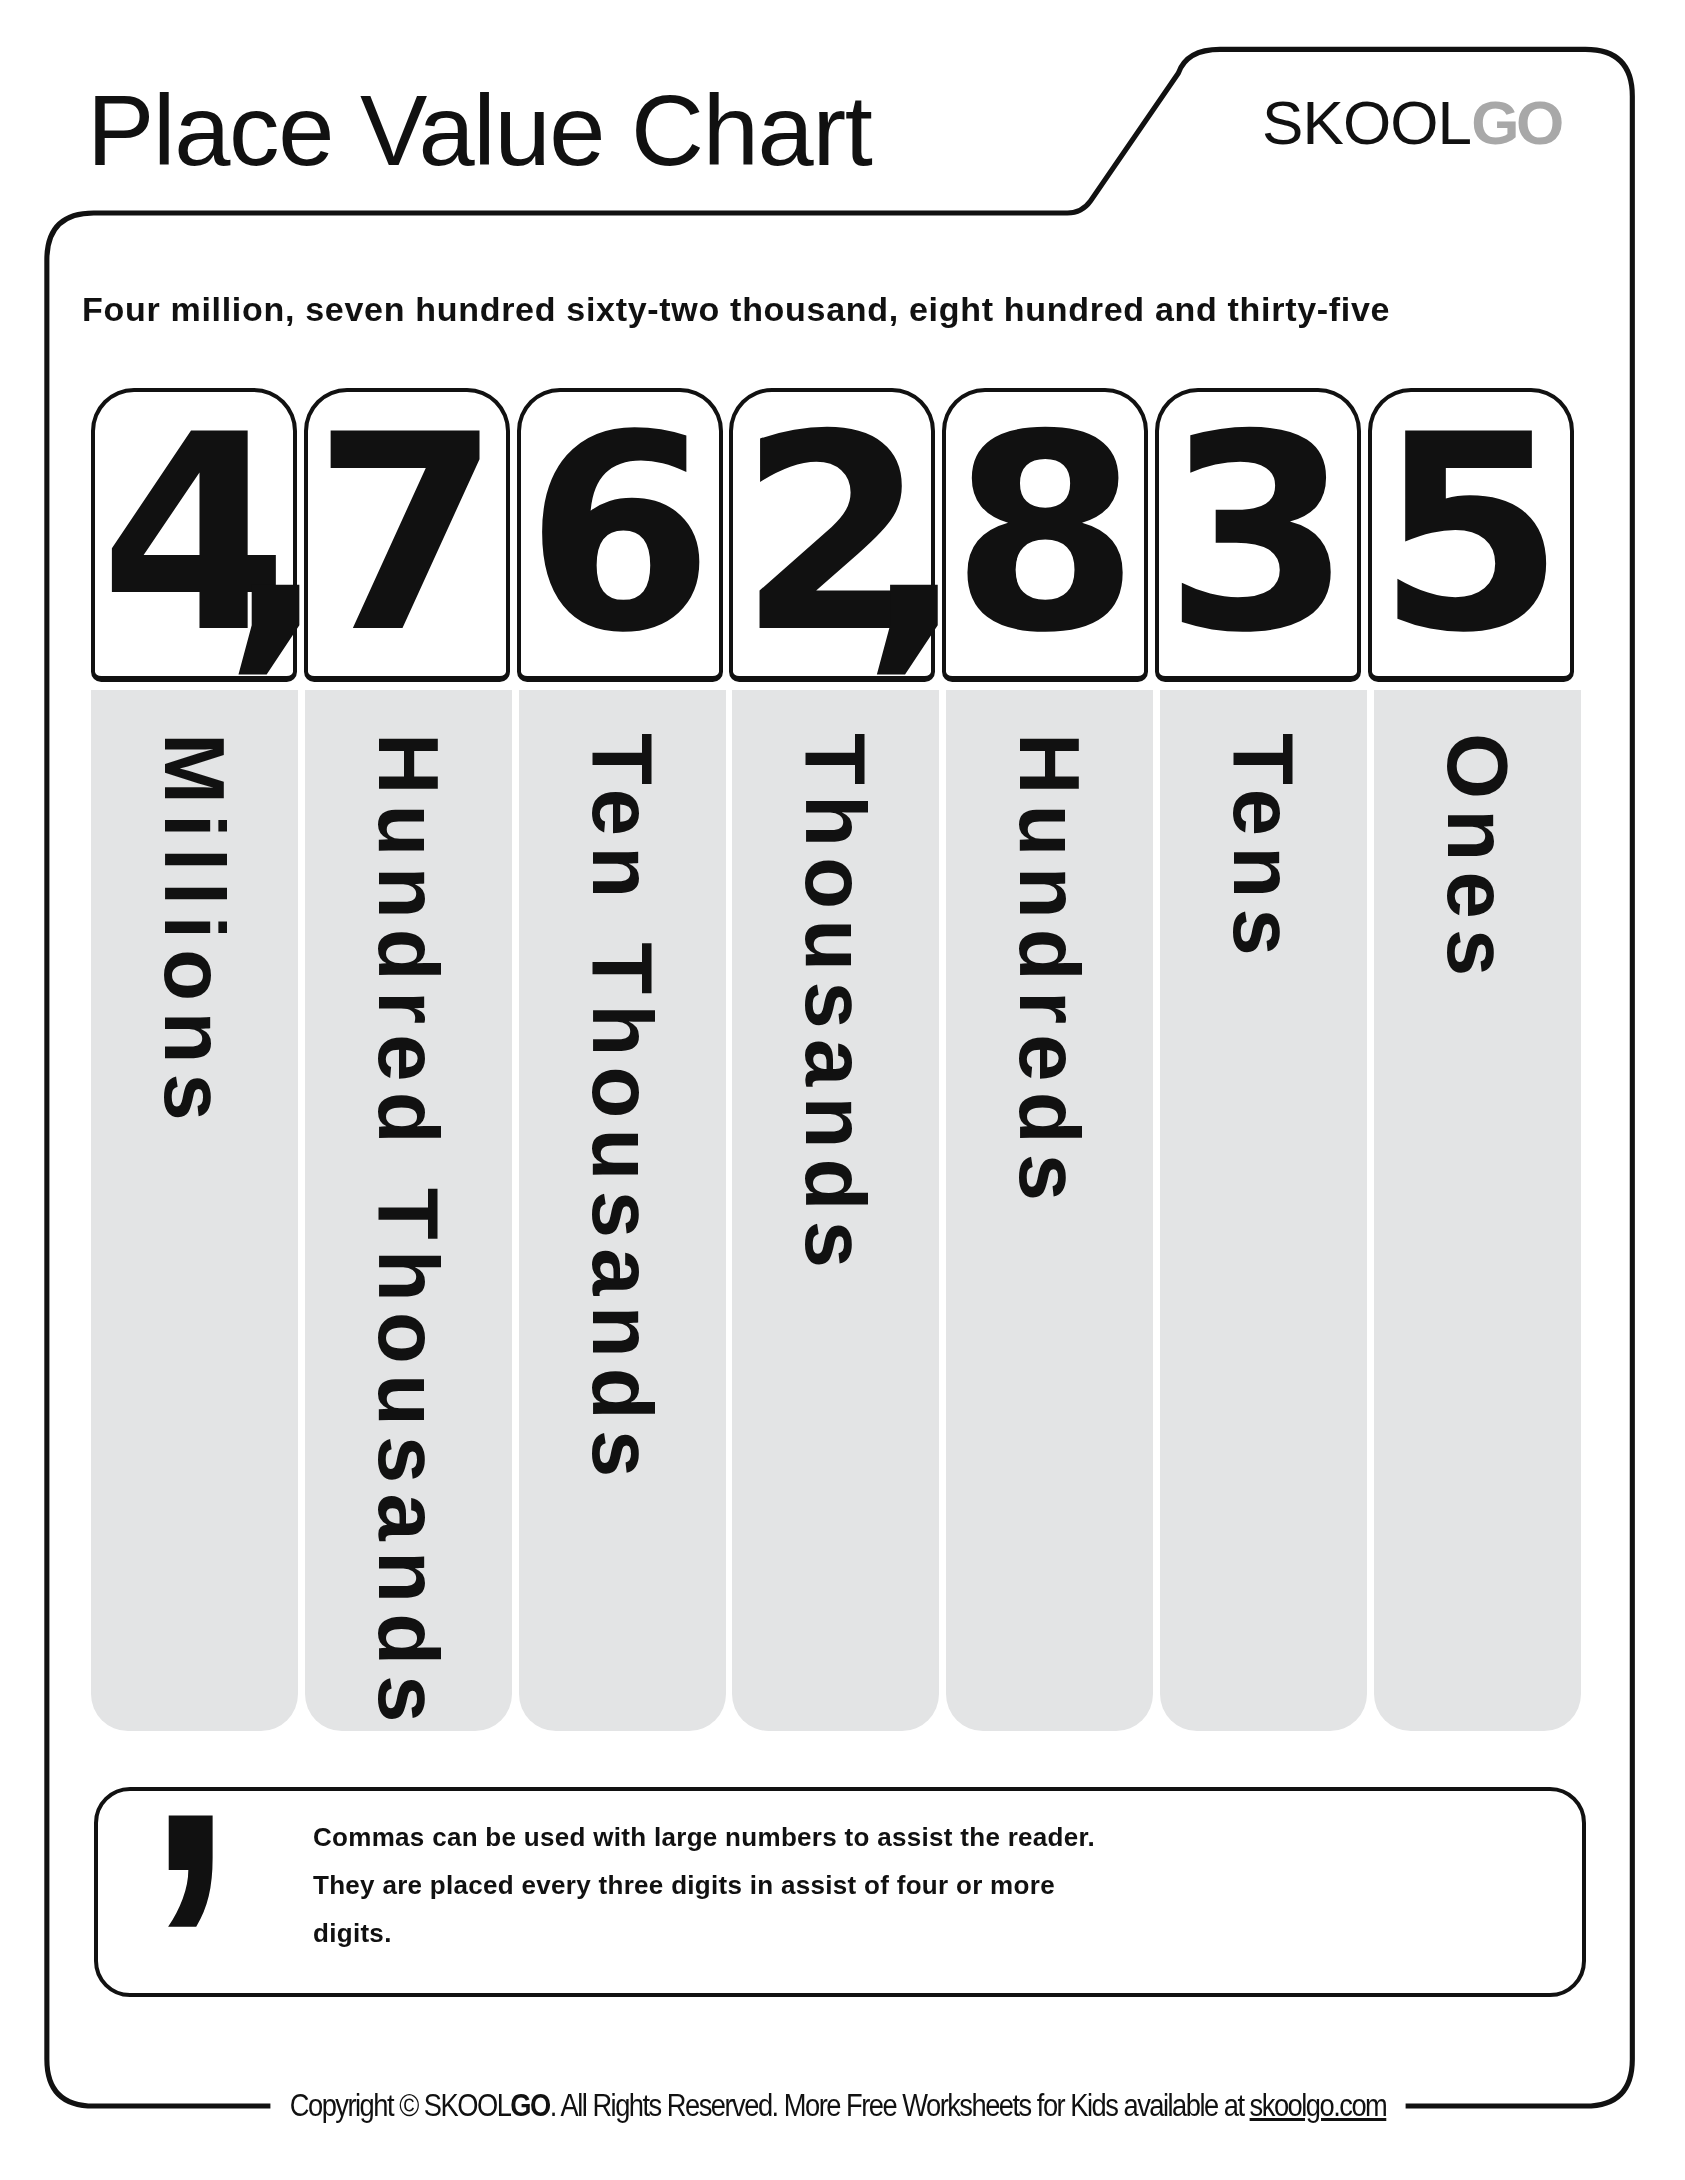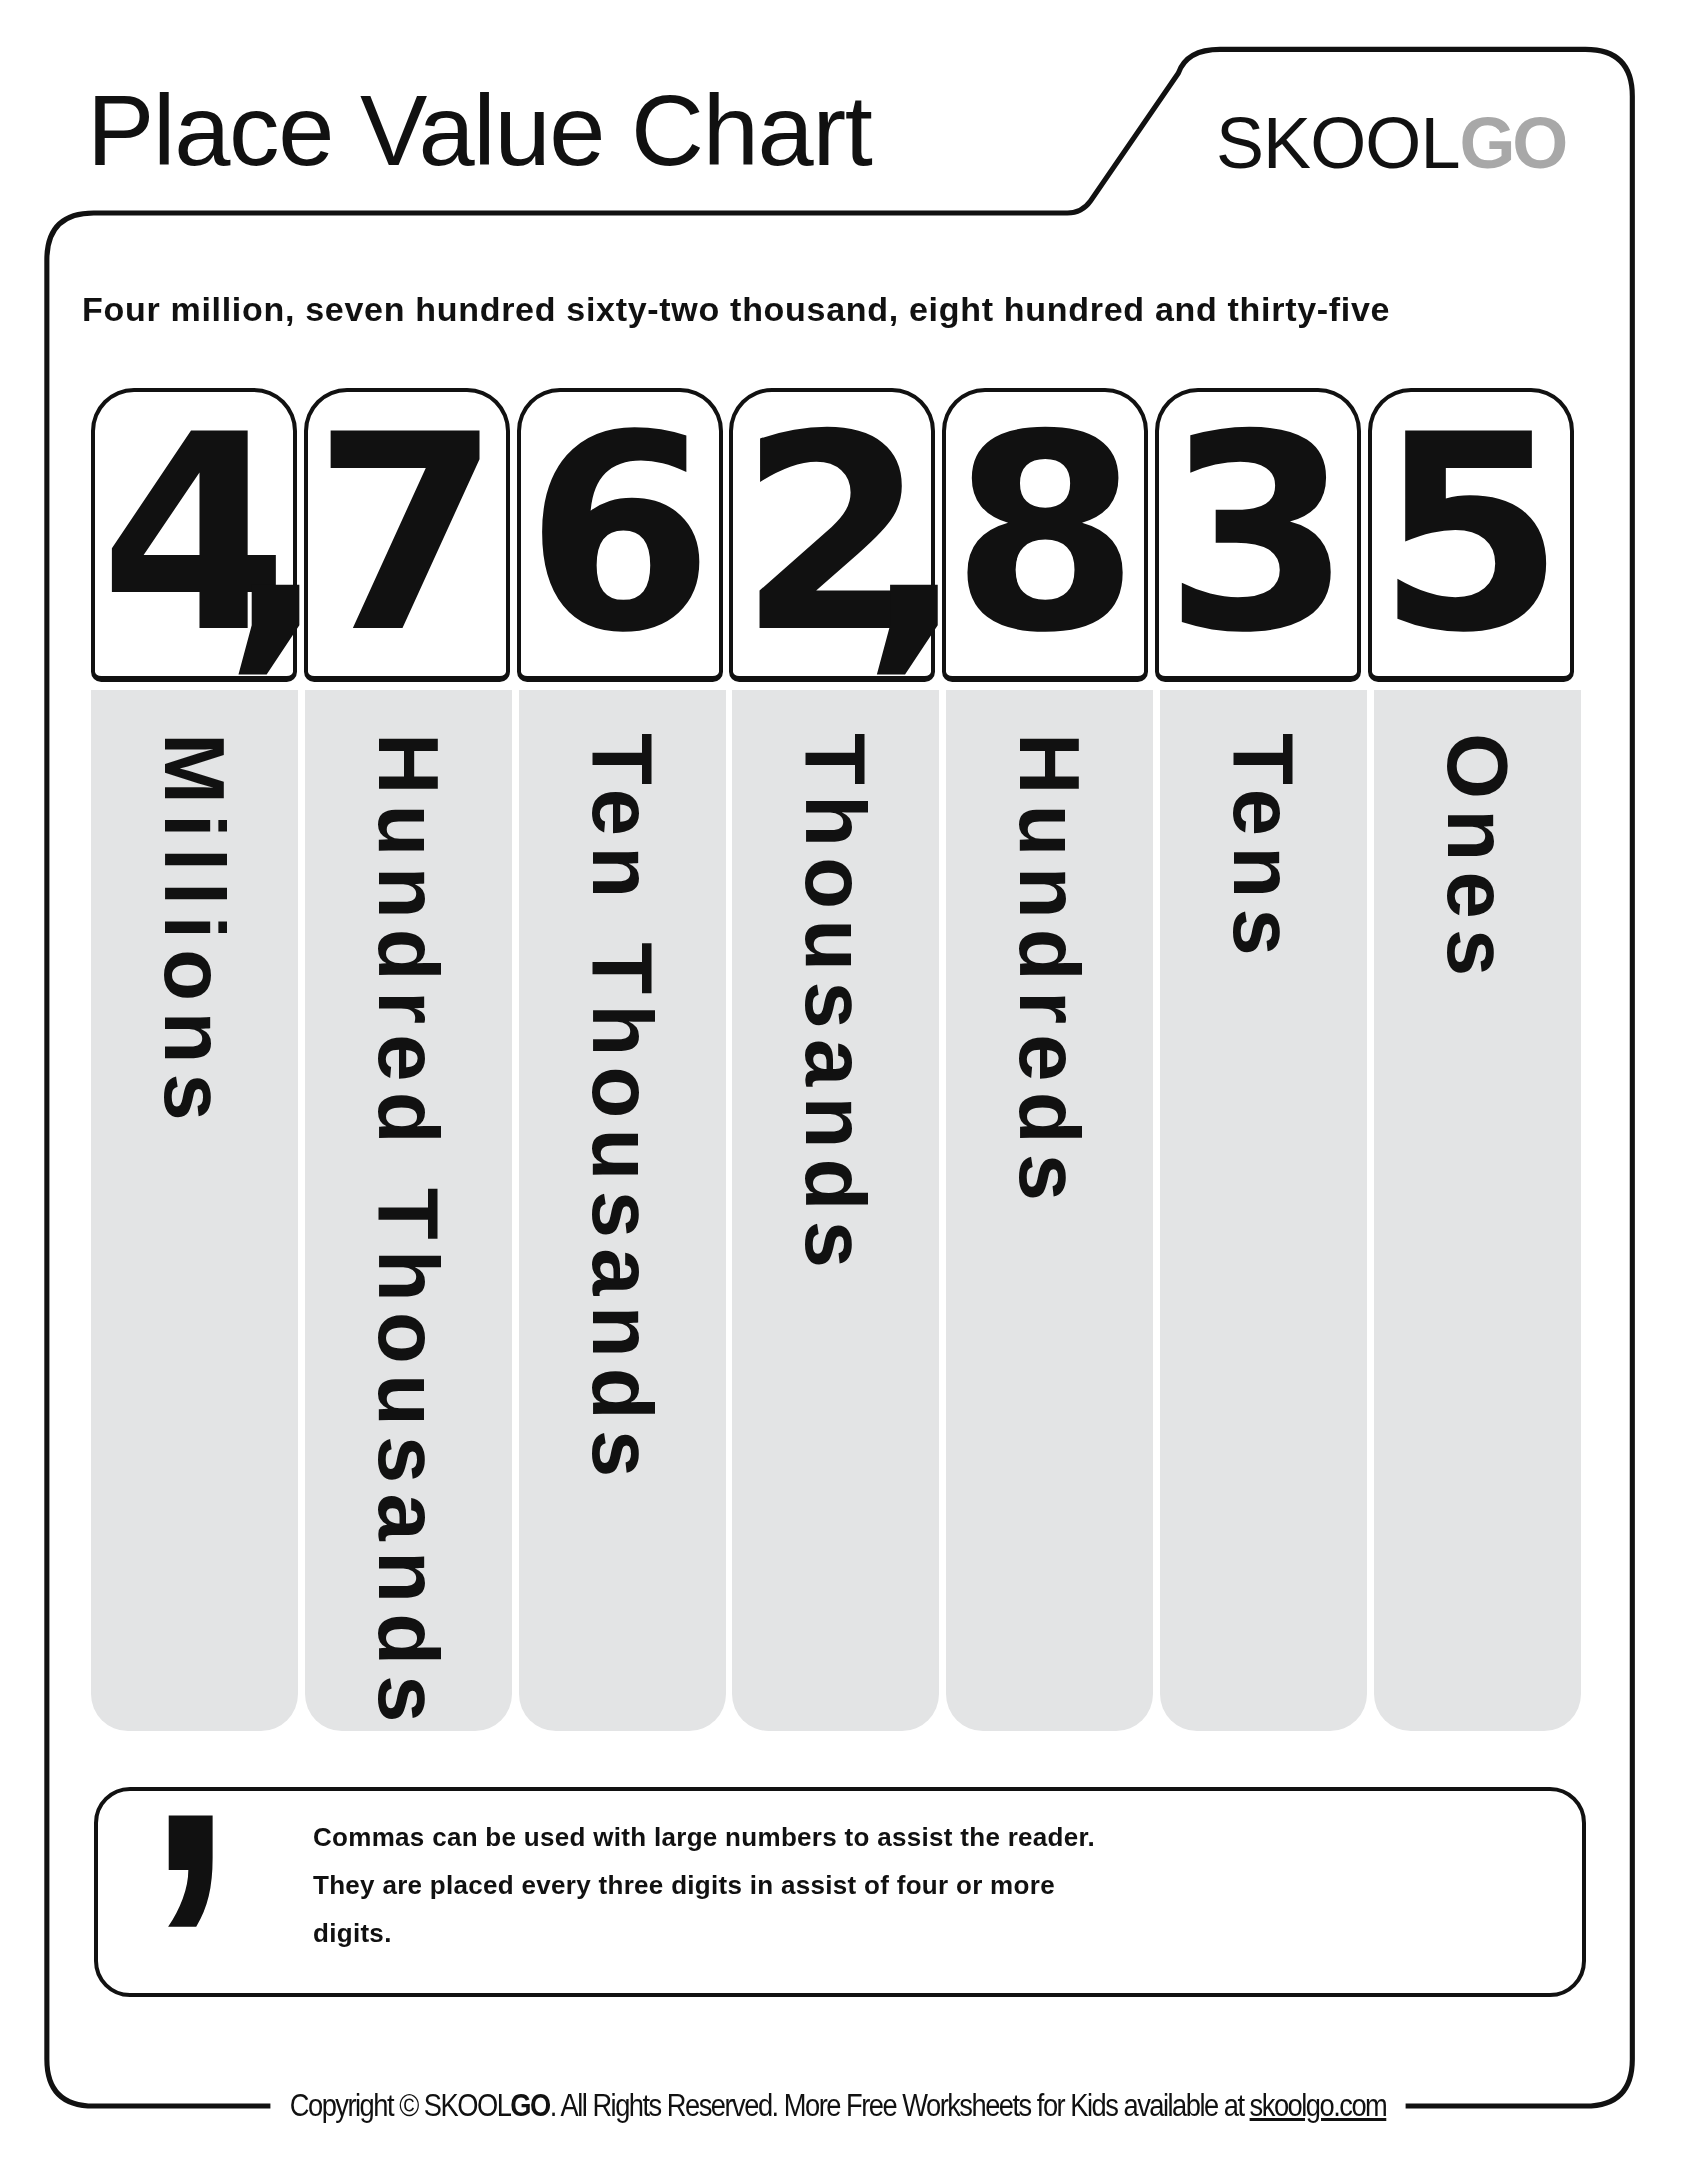--- a/index.html
+++ b/index.html
@@ -12,22 +12,22 @@
     overflow:hidden;
   }
   .outline-svg{position:absolute;left:0;top:0;z-index:1;}
 
   .page-title{
     position:absolute;left:87px;top:72px;z-index:3;
     font-size:101px;font-weight:400;letter-spacing:-1.3px;line-height:1.15;
     white-space:nowrap;
   }
   .logo{
-    position:absolute;left:1216px;top:92px;z-index:3;
-    font-size:72px;line-height:1;white-space:nowrap;margin-top:15px;
+    position:absolute;left:1262px;top:92px;z-index:3;
+    font-size:62px;line-height:1;white-space:nowrap;
   }
   .logo .skool{font-weight:400;letter-spacing:-0.9px;color:var(--ink,#111);}
   .logo .go{font-weight:700;letter-spacing:-3.4px;color:var(--logo-gray,#a8a8a8);}
 
   .number-words{
     position:absolute;left:82px;top:287px;z-index:3;
     font-size:34px;font-weight:700;letter-spacing:0.7px;line-height:1.3;
     white-space:nowrap;
     text-align:right;
   }

